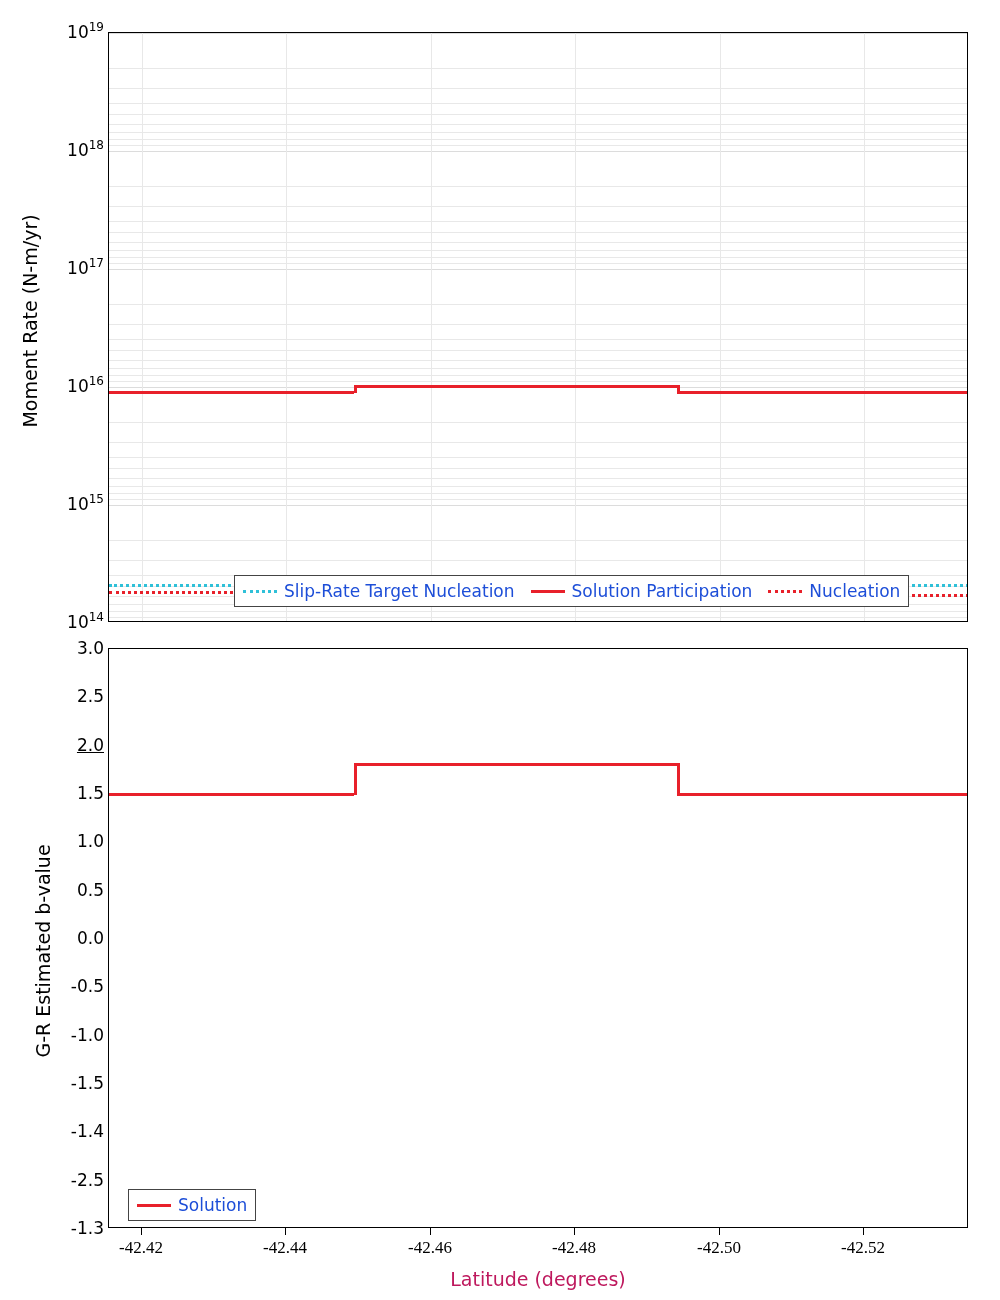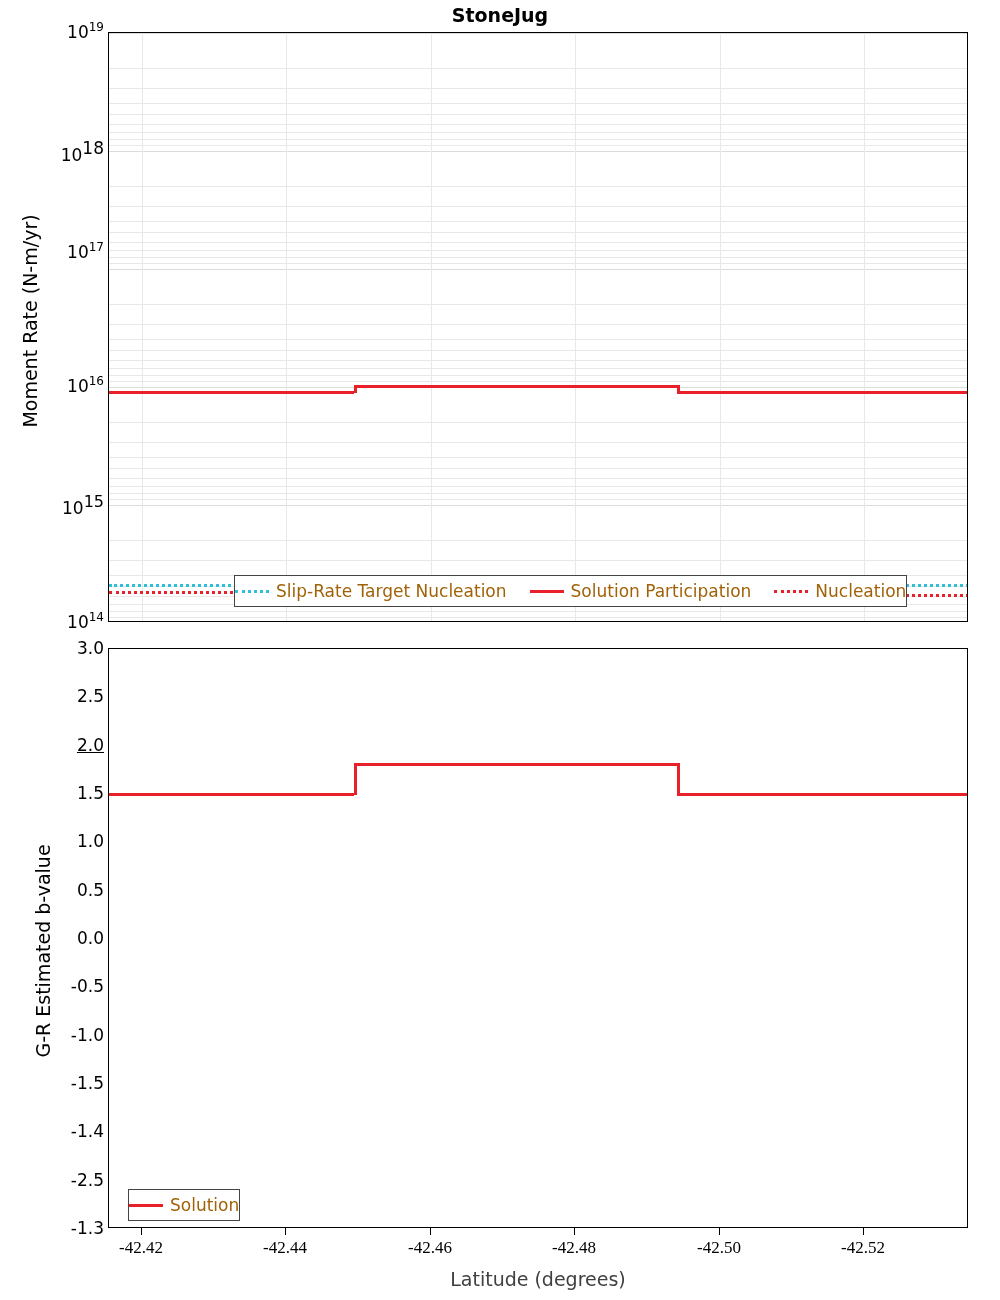--- a/index.html
+++ b/index.html
@@ -38,21 +38,21 @@
     transform-origin: 50% 50%;
     transform: rotate(-90deg);
     font-size: 19px;
     color: #000;
     white-space: nowrap;
     text-align: center;
   }
   .axis-label-x {
     position: absolute;
     font-size: 19px;
-    color: #404040;
+    color: #be185d;
     text-align: center;
     white-space: nowrap;
   }
 
   
   .plot {
     position: absolute;
     box-sizing: border-box;
     border: 1.2px solid #000;
     background: #fff;
@@ -110,26 +110,26 @@
     position: absolute;
     width: 0;
   }
 
   
   .legend {
     position: absolute;
     box-sizing: border-box;
     border: 1px solid #444;
     background: #ffffff;
-    padding: 5px 0;
+    padding: 5px 8px;
     display: flex;
     align-items: center;
-    gap: 23px;
+    gap: 16px;
     font-size: 17px;
-    color: #a16207;
+    color: #1d4ed8;
   }
   .legend-entry {
     display: flex;
     align-items: center;
     gap: 7px;
     white-space: nowrap;
   }
   .legend-swatch {
     display: inline-block;
     width: 34px;
@@ -143,21 +143,20 @@
   .legend-swatch.solid {
     border-top-style: solid;
     border-top-width: 3px;
   }
 </style>
 </head>
 <body>
 
 <div id="figure">
 
-  <div class="fig-title">StoneJug</div>
 
   <div class="axis-label-y" style="left:-150px; top:310px; width:360px;">Moment Rate (N-m/yr)</div>
 
   <div class="plot" id="top-plot" style="left:108px; top:32px; width:860px; height:590px;">
 
     <div class="gridline-h major" style="top:0px;    width:860px;"></div>
     <div class="gridline-h major" style="top:118px;  width:860px;"></div>
     <div class="gridline-h major" style="top:236px;  width:860px;"></div>
     <div class="gridline-h major" style="top:354px;  width:860px;"></div>
     <div class="gridline-h major" style="top:472px;  width:860px;"></div>
@@ -226,30 +225,30 @@
     <div class="vjoin" style="left:245px; top:352px; height:8px; border-left:3px solid #e8202a;"></div>
     <div class="seg seg-solid" style="left:245px; top:352px; width:325px; border-top-width:3px; border-top-color:#e8202a;"></div>
     <div class="vjoin" style="left:568px; top:352px; height:8px; border-left:3px solid #e8202a;"></div>
     <div class="seg seg-solid" style="left:568px; top:358px; width:292px; border-top-width:3px; border-top-color:#e8202a;"></div>
   </div>
 
   <div class="tick-label ytick-label" style="left:24px; top:20px; width:80px;">
     <span>10</span><sup style="font-size:12px;">19</sup>
   </div>
   <div class="tick-label ytick-label" style="left:24px; top:138px; width:80px;">
-    <span>10</span><sup style="font-size:17px;">18</sup>
-  </div>
-  <div class="tick-label ytick-label" style="left:24px; top:240px; width:80px;">
+    <span>10</span><sup style="font-size:12px;">18</sup>
+  </div>
+  <div class="tick-label ytick-label" style="left:24px; top:256px; width:80px;">
     <span>10</span><sup style="font-size:12px;">17</sup>
   </div>
   <div class="tick-label ytick-label" style="left:24px; top:374px; width:80px;">
     <span>10</span><sup style="font-size:12px;">16</sup>
   </div>
   <div class="tick-label ytick-label" style="left:24px; top:492px; width:80px;">
-    <span>10</span><sup style="font-size:16px;">15</sup>
+    <span>10</span><sup style="font-size:12px;">15</sup>
   </div>
   <div class="tick-label ytick-label" style="left:24px; top:610px; width:80px;">
     <span>10</span><sup style="font-size:12px;">14</sup>
   </div>
 
   <div class="legend" style="left:234px; top:575px;">
     <div class="legend-entry">
       <span class="legend-swatch dotted" style="border-top-color:#2fc0d8;"></span>
       <span>Slip-Rate Target Nucleation</span>
     </div>

